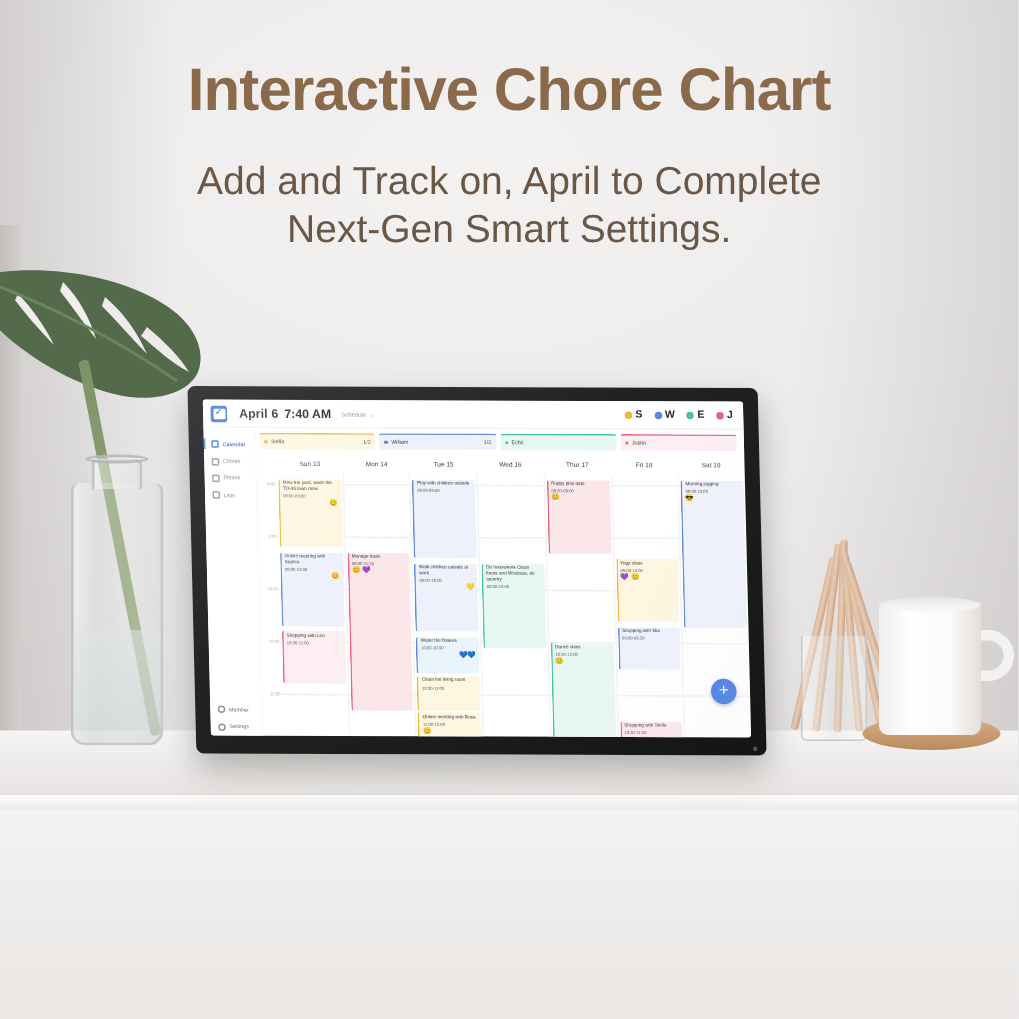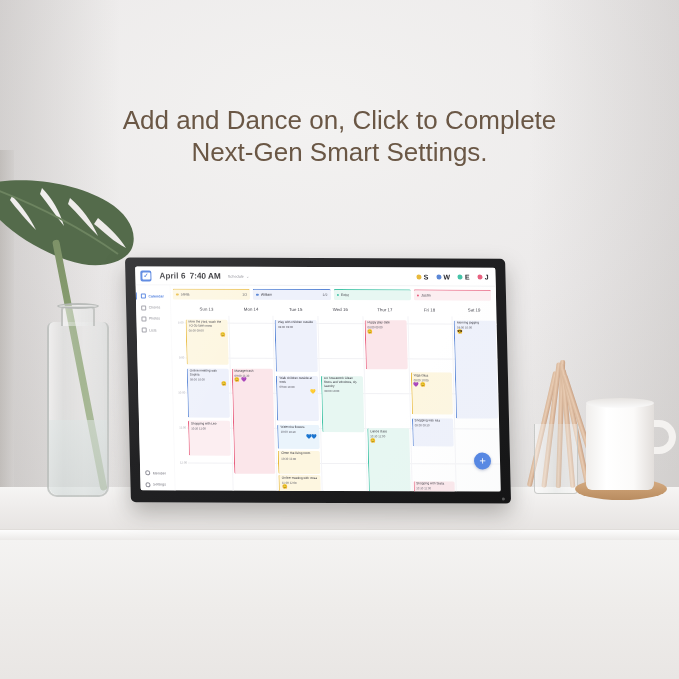--- a/index.html
+++ b/index.html
@@ -250,22 +250,23 @@
 </style>
 </head>
 <body>
 
 <div id="scene">
   <div class="wall"></div>
   <div class="wall-corner"></div>
   <div class="wall-left-shadow"></div>
   <div class="wall-right-shadow"></div>
 
+  <div class="headline">Interactive Chore Chart</div>
   <div class="subhead">
-    <div>Add and Dance on, Click to Complete</div>
+    <div>Add and Track on, April to Complete</div>
     <div>Next-Gen Smart Settings.</div>
   </div>
 
   <div class="desk-top"></div>
   <div class="desk-shadow"></div>
   <div class="desk-edge"></div>
   <div class="desk-front"></div>
 
   <div class="leaf-wrap">
     <svg width="160" height="120" viewBox="0 0 160 120">

